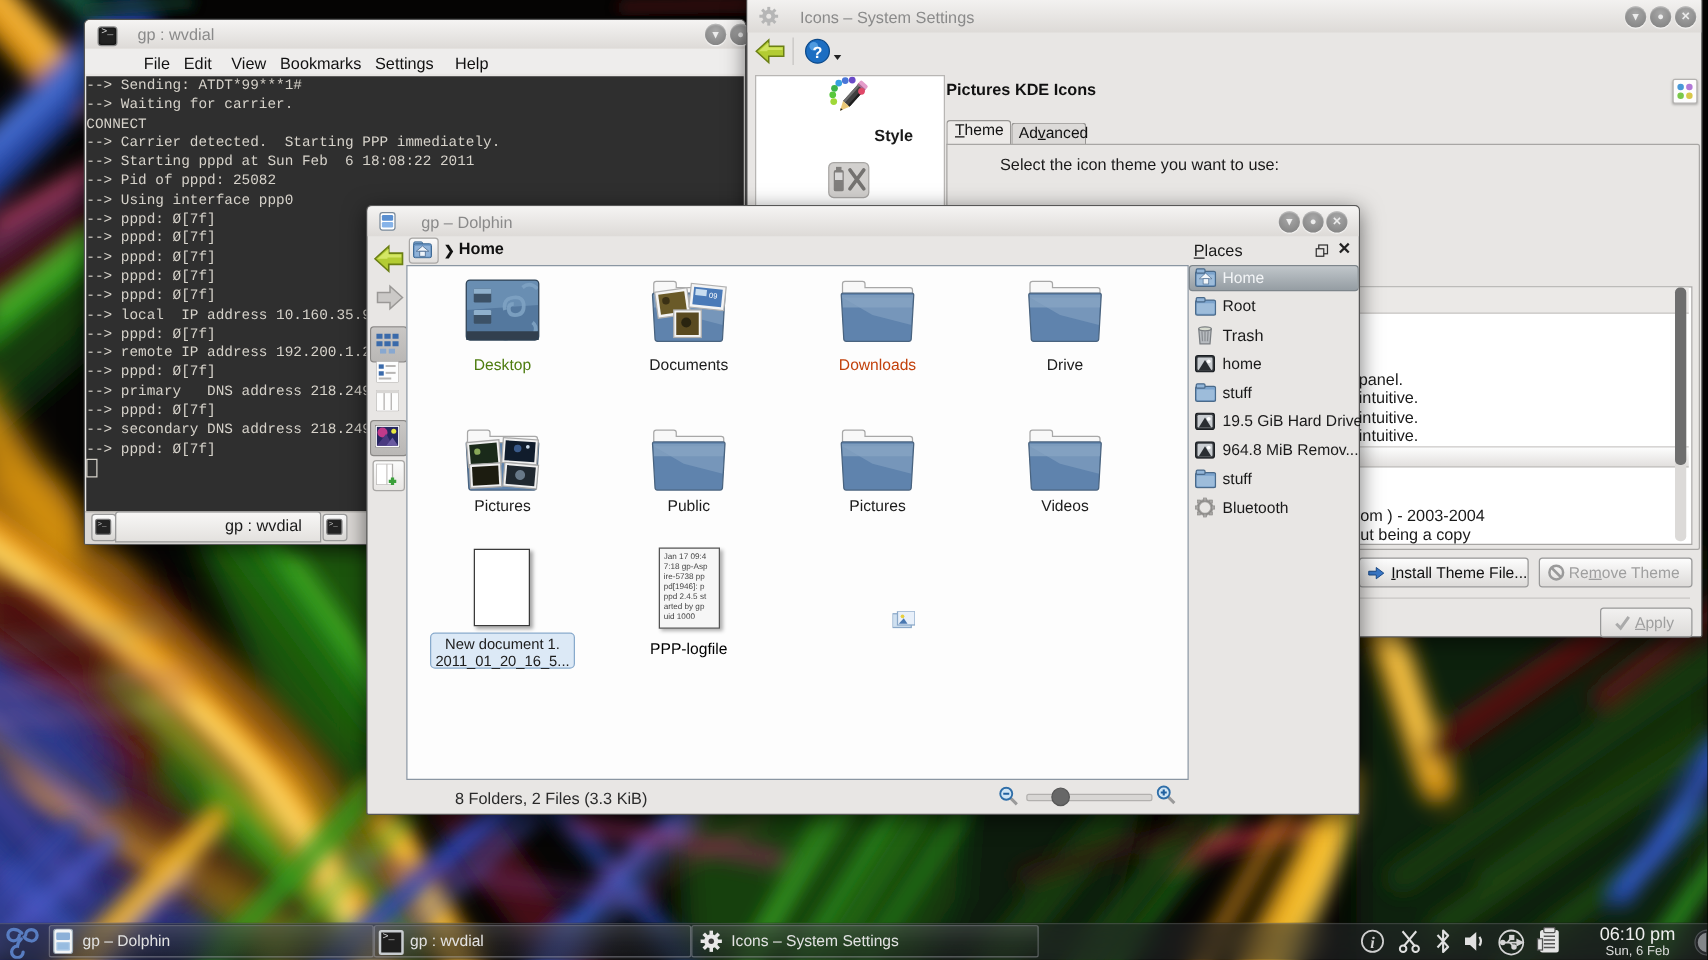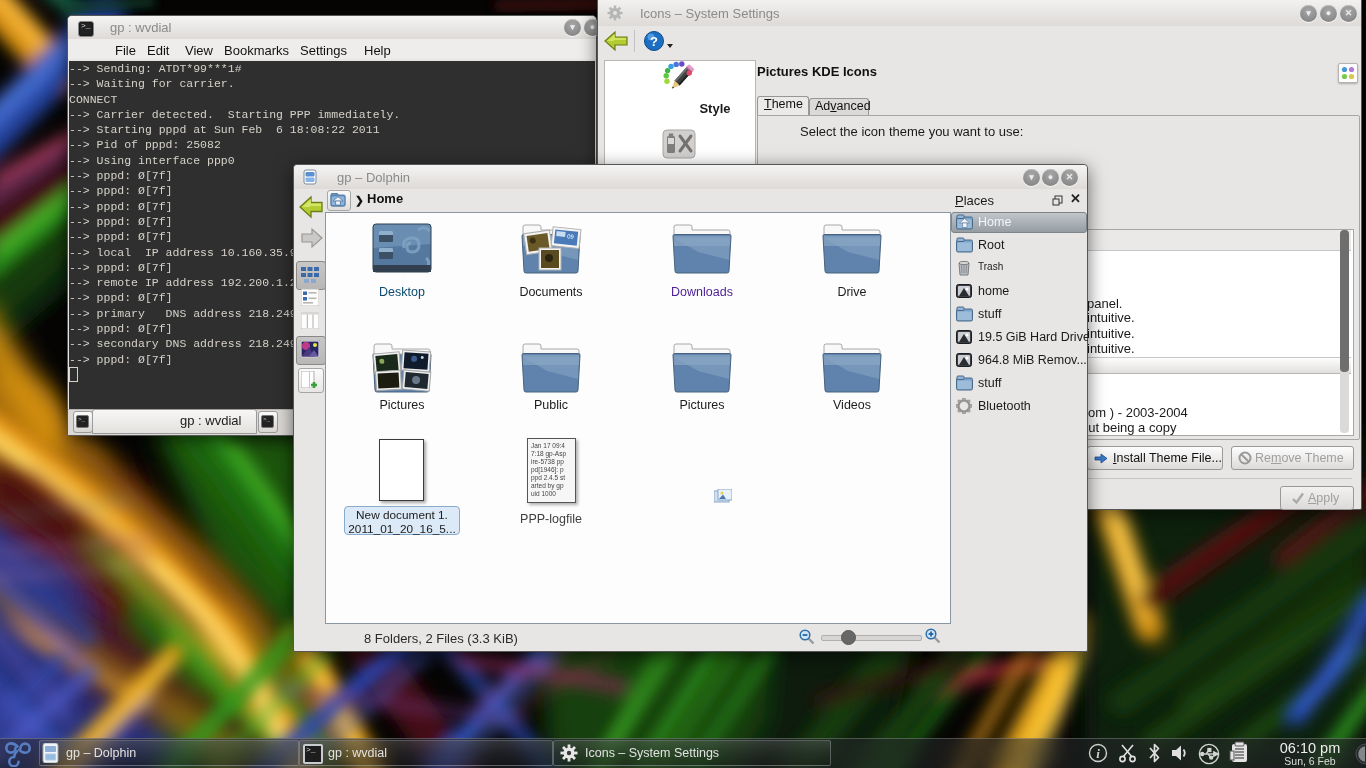--- a/index.html
+++ b/index.html
@@ -474,21 +474,21 @@
       <div class="abs" style="left:684px;top:73px;font-size:12.5px;white-space:nowrap;overflow:hidden;width:110px;color:#1a1a1a">Root</div>
       <svg class="abs" style="left:663px;top:95px" width="14" height="16" viewBox="0 0 14 16">
         <path d="M2 3 L12 3 L11 15 L3 15 Z" fill="#b8bcc0" stroke="#7a7e82"></path>
         <ellipse cx="7" cy="3" rx="5" ry="1.6" fill="#d8dcd0" stroke="#7a7e82"></ellipse>
         <g stroke="#8a8e92" stroke-width="1">
           <line x1="4.5" y1="5" x2="5" y2="13"></line>
           <line x1="7" y1="5" x2="7" y2="13"></line>
           <line x1="9.5" y1="5" x2="9" y2="13"></line>
         </g>
       </svg>
-      <div class="abs" style="left:684px;top:96px;font-size:10px;white-space:nowrap;overflow:hidden;width:110px;color:#1a1a1a">Trash</div>
+      <div class="abs" style="left:684px;top:96px;font-size:13px;white-space:nowrap;overflow:hidden;width:110px;color:#1a1a1a">Trash</div>
       <svg class="abs" style="left:662px;top:119px" width="16" height="14" viewBox="0 0 16 14">
         <rect x="0.5" y="0.5" width="15" height="13" rx="2" fill="#3a3e42" stroke="#1a1e22"></rect>
         <rect x="2" y="2" width="12" height="10" rx="1" fill="#caced2"></rect>
         <polygon points="3,12 8,4 13,12" fill="#2a2e32"></polygon>
         <circle cx="11" cy="5" r="1.5" fill="#fff"></circle>
       </svg>
       <div class="abs" style="left:684px;top:119px;font-size:12.5px;white-space:nowrap;overflow:hidden;width:110px;color:#1a1a1a">home</div>
       <svg class="abs" style="left:662px;top:141px" width="17" height="16" viewBox="0 0 17 16">
         <rect x="0.5" y="3" width="16" height="12" rx="1.5" fill="#7ba3cc" stroke="#4a6a8a"></rect>
         <rect x="1" y="1" width="7" height="3.5" rx="1" fill="#92b5d8" stroke="#4a6a8a"></rect>
@@ -540,21 +540,21 @@
           <path d="M48 8 q6 -5 12 1"></path>
           <path d="M40 46 q-5 5 -11 1"></path>
           <path d="M56 36 q4 3 2 8"></path>
         </g>
         <rect x="3" y="43" width="58" height="7" fill="#323f4e"></rect>
         <rect x="9" y="9" width="14" height="11" rx="1" fill="#3c5166"></rect>
         <path d="M9 13 L23 13 L23 10 Q23 9 22 9 L10 9 Q9 9 9 10 Z" fill="#8fb0cc"></path>
         <rect x="9" y="26" width="14" height="11" rx="1" fill="#3c5166"></rect>
         <path d="M9 30 L23 30 L23 27 Q23 26 22 26 L10 26 Q9 26 9 27 Z" fill="#8fb0cc"></path>
         <rect x="3" y="2" width="58" height="48" rx="3" fill="none" stroke="#2e4254"></rect>
-      </svg><div class="abs" style="left:38px;top:120px;width:140px;text-align:center;font-size:12.5px;color:#0c4a6e;">Desktop</div><svg class="abs" style="left:225px;top:57px" width="64" height="52" viewBox="0 0 64 52">
+      </svg><div class="abs" style="left:38px;top:120px;width:140px;text-align:center;font-size:12.5px;color:#4d7c0f;">Desktop</div><svg class="abs" style="left:225px;top:57px" width="64" height="52" viewBox="0 0 64 52">
         <path d="M4 13 L4 5 Q4 3 6 3 L20 3 Q22 3 22 5 L22 8 L58 8 Q60 8 60 10 L60 13 Z" fill="#f8f8f8" stroke="#a8a8a8"></path>
         <path d="M3 14 Q3 12.5 4.5 12.5 L59.5 12.5 Q61 12.5 61 14 L59 49 Q59 51 57 51 L7 51 Q5 51 5 49 Z" fill="#5f83ad"></path>
         <path d="M3.5 14 L60.5 14 L60 24 L4 24 Z" fill="#7d9cbd"></path>
         <path d="M4 16 L60 16 L59.2 38 L28 30 Z" fill="#88a5c4" opacity=".55"></path>
         <path d="M3 14 Q3 12.5 4.5 12.5 L59.5 12.5 Q61 12.5 61 14 L59 49 Q59 51 57 51 L7 51 Q5 51 5 49 Z" fill="none" stroke="#49637f"></path>
       </svg><g></g><svg class="abs" style="left:225px;top:57px" width="64" height="52" viewBox="0 0 64 52">
         <g transform="rotate(-8 18 20)">
           <rect x="6" y="10" width="26" height="21" fill="#f4f4f4" stroke="#b0b0b0"></rect>
           <rect x="8.5" y="12.5" width="21" height="16" fill="#6a5a28"></rect>
           <circle cx="14" cy="18" r="3" fill="#3a3014"></circle>
@@ -567,21 +567,21 @@
         </g>
         <rect x="20" y="26" width="22" height="22" fill="#f4f4f4" stroke="#b0b0b0"></rect>
         <rect x="22" y="28" width="18" height="18" fill="#5a4a20"></rect>
         <circle cx="30" cy="36" r="4" fill="#2a2410"></circle>
       </svg><div class="abs" style="left:187px;top:120px;width:140px;text-align:center;font-size:12.5px;color:#1c1c1c;">Documents</div><svg class="abs" style="left:376px;top:57px" width="64" height="52" viewBox="0 0 64 52">
         <path d="M4 13 L4 5 Q4 3 6 3 L20 3 Q22 3 22 5 L22 8 L58 8 Q60 8 60 10 L60 13 Z" fill="#f8f8f8" stroke="#a8a8a8"></path>
         <path d="M3 14 Q3 12.5 4.5 12.5 L59.5 12.5 Q61 12.5 61 14 L59 49 Q59 51 57 51 L7 51 Q5 51 5 49 Z" fill="#5f83ad"></path>
         <path d="M3.5 14 L60.5 14 L60 24 L4 24 Z" fill="#7d9cbd"></path>
         <path d="M4 16 L60 16 L59.2 38 L28 30 Z" fill="#88a5c4" opacity=".55"></path>
         <path d="M3 14 Q3 12.5 4.5 12.5 L59.5 12.5 Q61 12.5 61 14 L59 49 Q59 51 57 51 L7 51 Q5 51 5 49 Z" fill="none" stroke="#49637f"></path>
-      </svg><div class="abs" style="left:338px;top:120px;width:140px;text-align:center;font-size:12.5px;color:#4c1d95;">Downloads</div><svg class="abs" style="left:526px;top:57px" width="64" height="52" viewBox="0 0 64 52">
+      </svg><div class="abs" style="left:338px;top:120px;width:140px;text-align:center;font-size:12.5px;color:#c2410c;">Downloads</div><svg class="abs" style="left:526px;top:57px" width="64" height="52" viewBox="0 0 64 52">
         <path d="M4 13 L4 5 Q4 3 6 3 L20 3 Q22 3 22 5 L22 8 L58 8 Q60 8 60 10 L60 13 Z" fill="#f8f8f8" stroke="#a8a8a8"></path>
         <path d="M3 14 Q3 12.5 4.5 12.5 L59.5 12.5 Q61 12.5 61 14 L59 49 Q59 51 57 51 L7 51 Q5 51 5 49 Z" fill="#5f83ad"></path>
         <path d="M3.5 14 L60.5 14 L60 24 L4 24 Z" fill="#7d9cbd"></path>
         <path d="M4 16 L60 16 L59.2 38 L28 30 Z" fill="#88a5c4" opacity=".55"></path>
         <path d="M3 14 Q3 12.5 4.5 12.5 L59.5 12.5 Q61 12.5 61 14 L59 49 Q59 51 57 51 L7 51 Q5 51 5 49 Z" fill="none" stroke="#49637f"></path>
       </svg><div class="abs" style="left:488px;top:120px;width:140px;text-align:center;font-size:12.5px;color:#1c1c1c;">Drive</div><svg class="abs" style="left:76px;top:176px" width="64" height="52" viewBox="0 0 64 52">
         <path d="M3 14 Q3 12.5 4.5 12.5 L59.5 12.5 Q61 12.5 61 14 L59 49 Q59 51 57 51 L7 51 Q5 51 5 49 Z" fill="#5f83ad" stroke="#49637f"></path>
         <path d="M4 13 L4 5 Q4 3 6 3 L20 3 Q22 3 22 5 L22 8 L58 8 Q60 8 60 10 L60 13 Z" fill="#f8f8f8" stroke="#a8a8a8"></path>
         <g transform="rotate(-5 16 22)">
           <rect x="4" y="12" width="26" height="20" fill="#f0f0f0" stroke="#a8a8a8"></rect>
@@ -616,21 +616,21 @@
         <path d="M4 16 L60 16 L59.2 38 L28 30 Z" fill="#88a5c4" opacity=".55"></path>
         <path d="M3 14 Q3 12.5 4.5 12.5 L59.5 12.5 Q61 12.5 61 14 L59 49 Q59 51 57 51 L7 51 Q5 51 5 49 Z" fill="none" stroke="#49637f"></path>
       </svg><div class="abs" style="left:338px;top:233px;width:140px;text-align:center;font-size:12.5px;color:#1c1c1c;">Pictures</div><svg class="abs" style="left:526px;top:176px" width="64" height="52" viewBox="0 0 64 52">
         <path d="M4 13 L4 5 Q4 3 6 3 L20 3 Q22 3 22 5 L22 8 L58 8 Q60 8 60 10 L60 13 Z" fill="#f8f8f8" stroke="#a8a8a8"></path>
         <path d="M3 14 Q3 12.5 4.5 12.5 L59.5 12.5 Q61 12.5 61 14 L59 49 Q59 51 57 51 L7 51 Q5 51 5 49 Z" fill="#5f83ad"></path>
         <path d="M3.5 14 L60.5 14 L60 24 L4 24 Z" fill="#7d9cbd"></path>
         <path d="M4 16 L60 16 L59.2 38 L28 30 Z" fill="#88a5c4" opacity=".55"></path>
         <path d="M3 14 Q3 12.5 4.5 12.5 L59.5 12.5 Q61 12.5 61 14 L59 49 Q59 51 57 51 L7 51 Q5 51 5 49 Z" fill="none" stroke="#49637f"></path>
       </svg><div class="abs" style="left:488px;top:233px;width:140px;text-align:center;font-size:12.5px;color:#1c1c1c;">Videos</div><div class="abs" style="left:85px;top:274px;width:43px;height:60px;background:#fff;border:1px solid #3a3a3a;box-shadow:2px 2px 3px rgba(0,0,0,.35);"></div><div class="abs" style="left:50px;top:341px;width:116px;height:29px;background:#dce9f6;border:1px solid #88aacc;border-radius:4px;box-sizing:border-box;"></div><div class="abs" style="left:38px;top:344px;width:140px;text-align:center;font-size:11.8px;line-height:13.5px;color:#1c1c1c;">New document 1.<br>2011_01_20_16_5...</div><div class="abs" style="left:233px;top:273px;width:47px;height:63px;background:#f6f6f6;border:1px solid #555;box-shadow:2px 2px 3px rgba(0,0,0,.3);overflow:hidden;">
         <div style="position:absolute;left:3px;top:3px;font-size:6.5px;line-height:8px;color:#444;font-family:'Liberation Sans';">Jan 17 09:4<br>7:18 gp-Asp<br>ire-5738 pp<br>pd[1946]: p<br>ppd 2.4.5 st<br>arted by gp<br>uid 1000</div>
-      </div><div class="abs" style="left:187px;top:347px;width:140px;text-align:center;font-size:12.5px;color:#404040;">PPP-logfile</div></div>
+      </div><div class="abs" style="left:187px;top:347px;width:140px;text-align:center;font-size:12.5px;color:#000000;">PPP-logfile</div></div>
 </div>
 
 <svg class="abs" style="left:714px;top:489px;" width="18" height="15" viewBox="0 0 18 15">
     <rect x="0" y="2" width="15" height="11" fill="#cfe0f0" stroke="#8aa8c8"></rect>
     <rect x="4" y="0" width="14" height="11" fill="#e8f0fa" stroke="#8aa8c8"></rect>
     <circle cx="8" cy="4" r="1.5" fill="#e8d040"></circle>
     <polygon points="5,10 9,5.5 12,10" fill="#4a78b0"></polygon>
   </svg>
 
 <div class="abs" id="taskbar" style="left:0;top:738px;width:1366px;height:30px;background:rgba(40,41,45,.50);backdrop-filter:blur(11px) saturate(.9) brightness(.95);border-top:1px solid rgba(255,255,255,.22);box-sizing:border-box;"></div>

